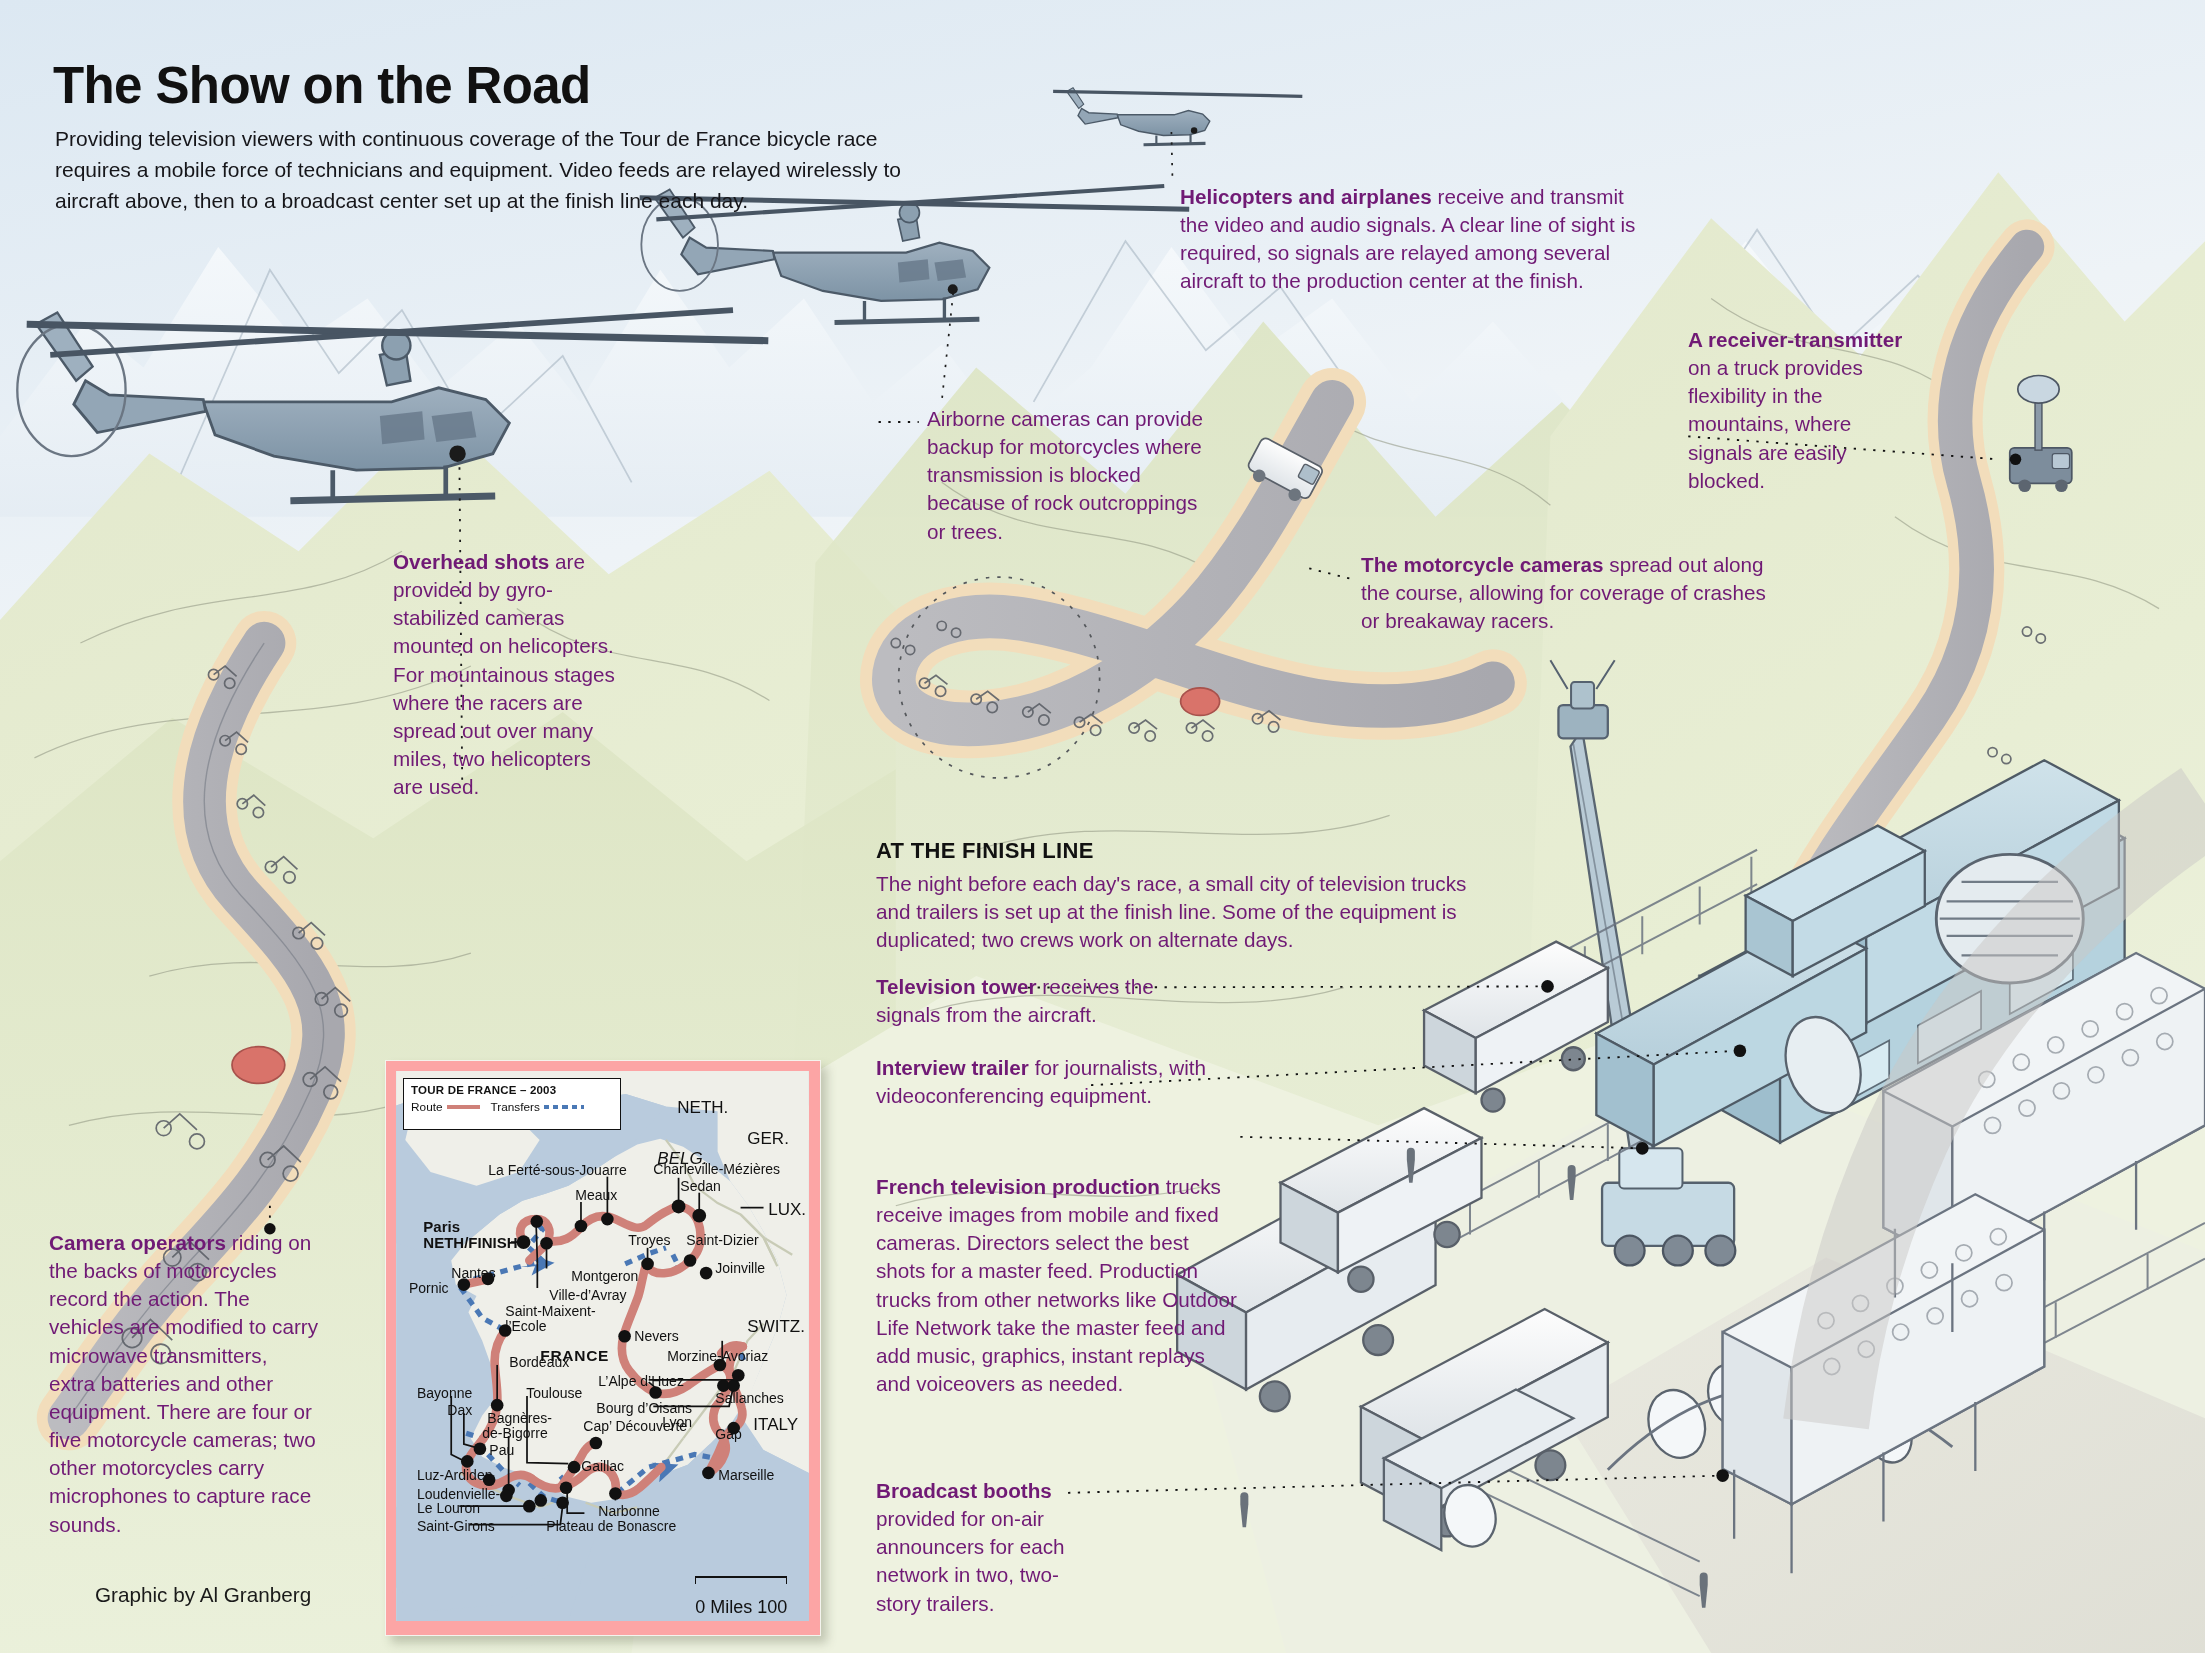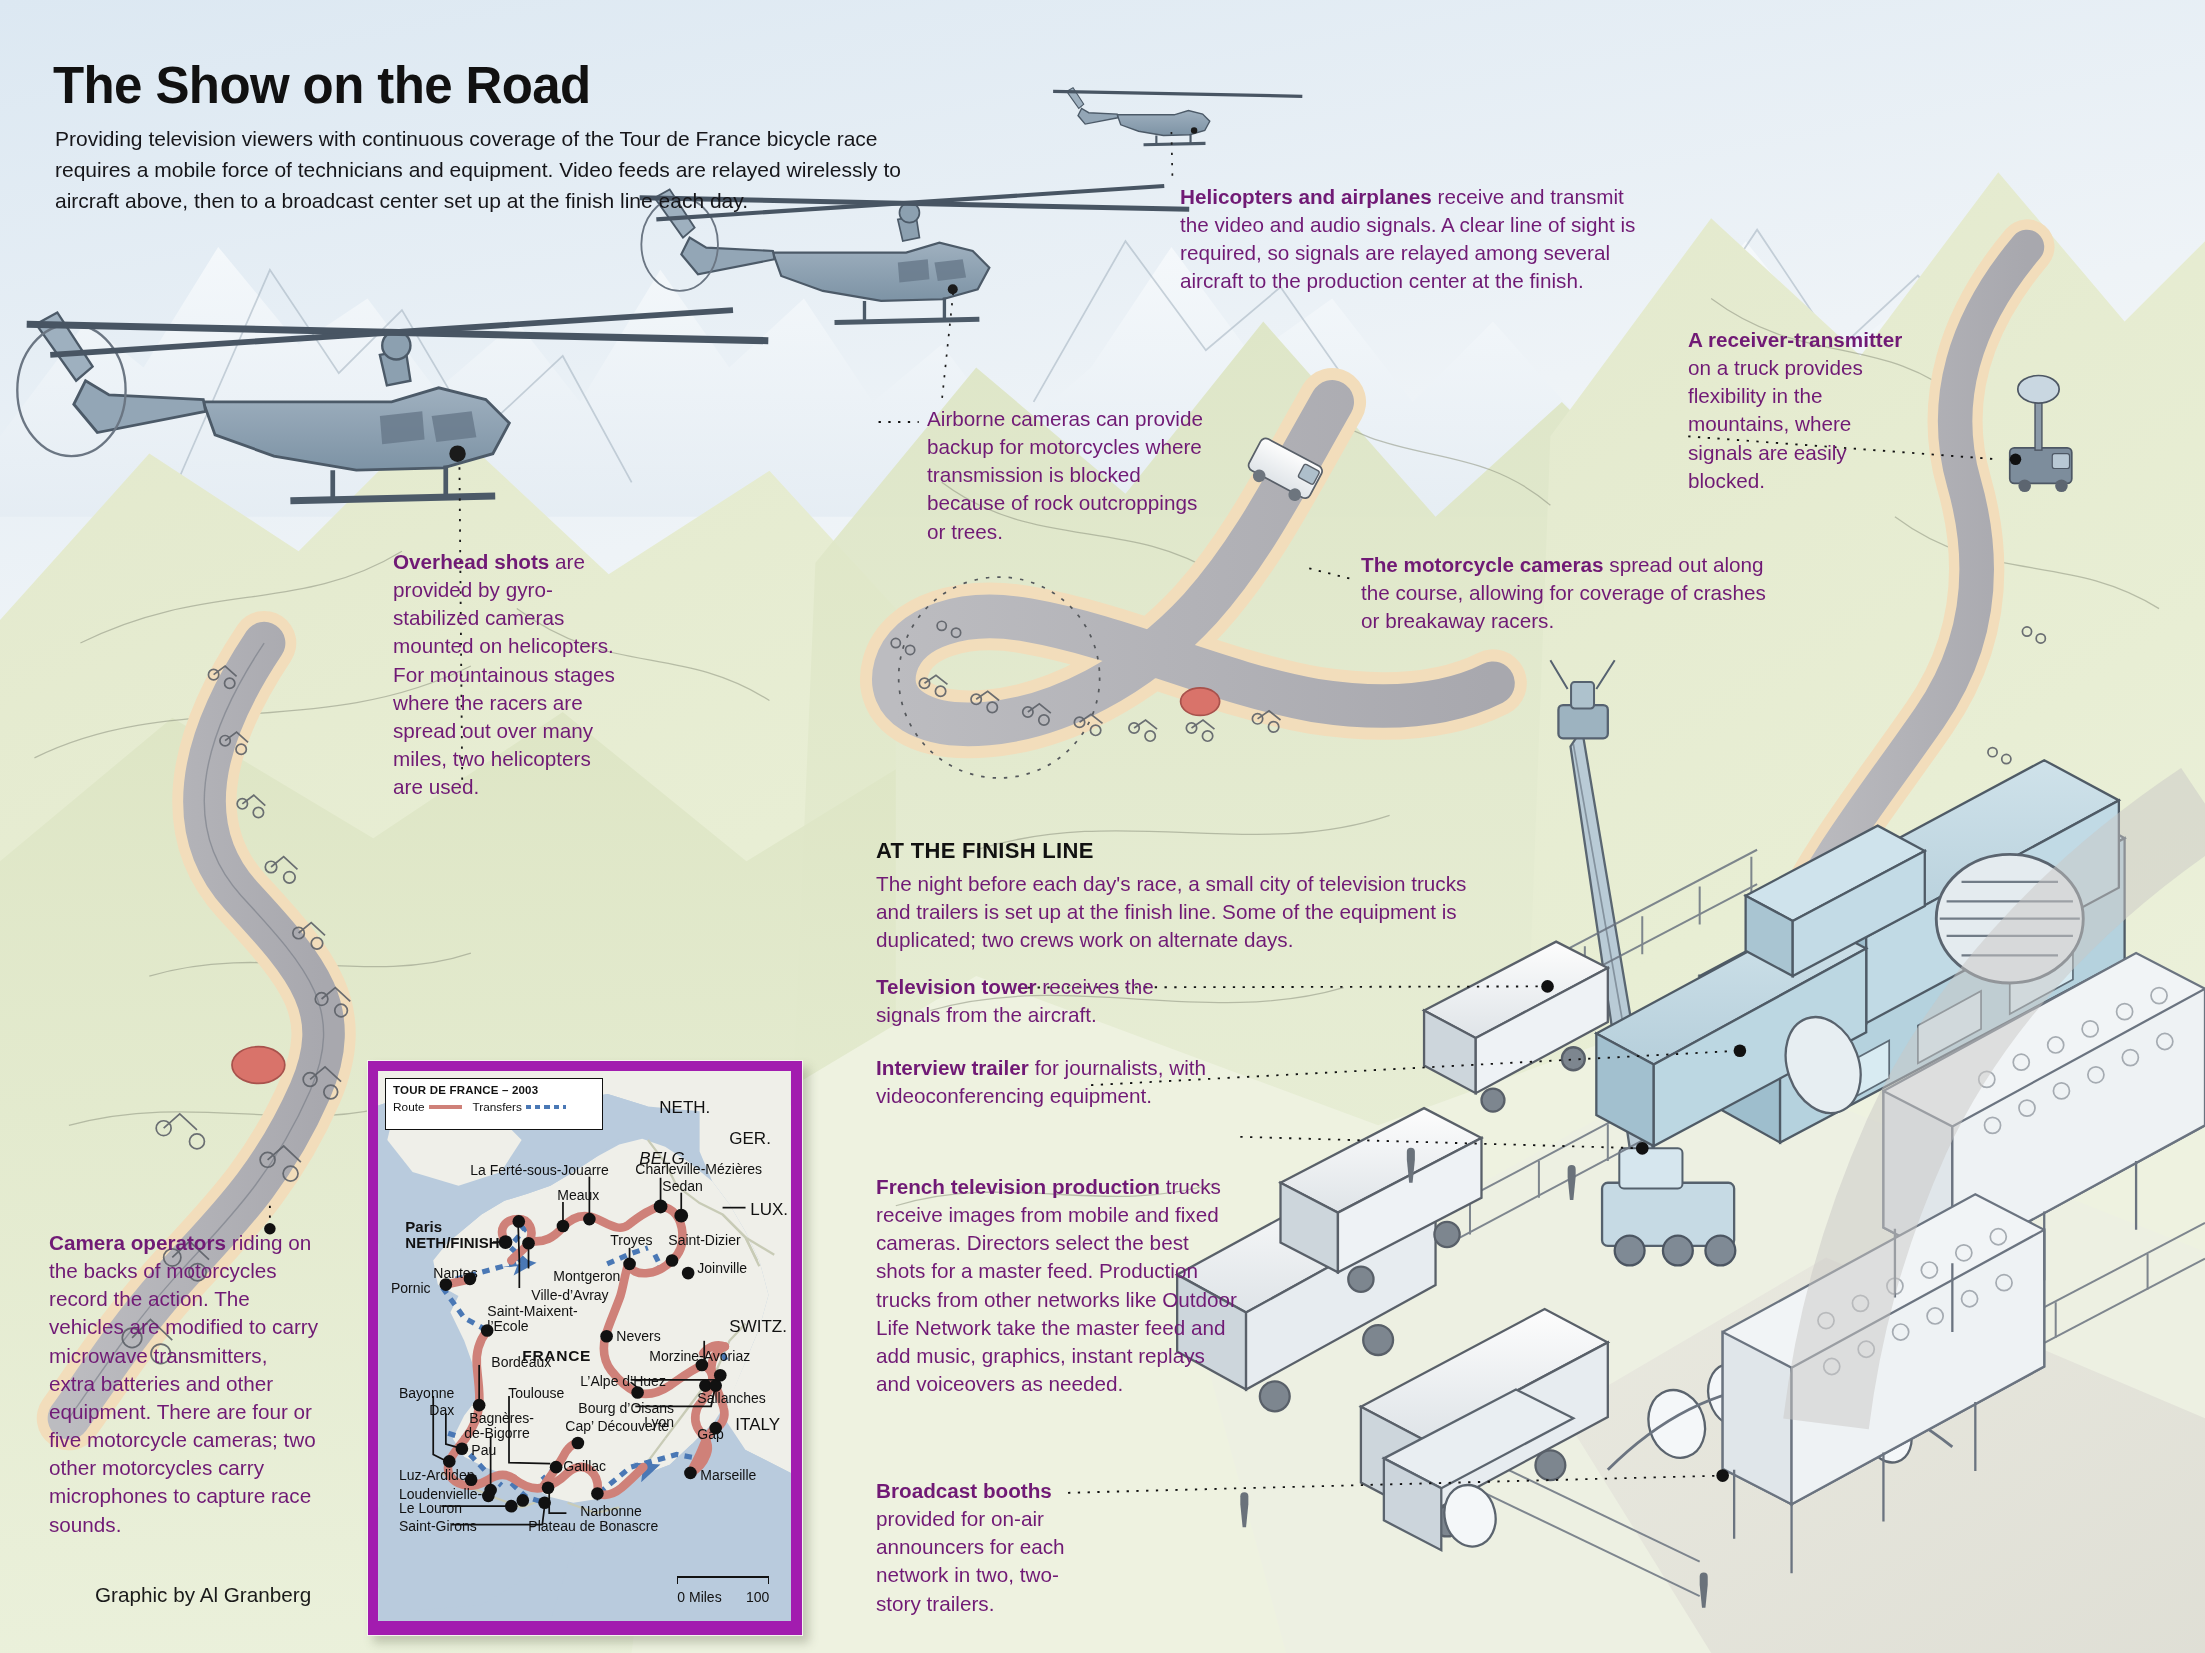--- a/index.html
+++ b/index.html
@@ -27,22 +27,22 @@
   }
   .note{position:absolute;color:#701a75;font-size:20.7px;line-height:1.36;}
   .note b{font-weight:bold;}
   .section-head{
     position:absolute;font-size:22px;font-weight:bold;letter-spacing:0.3px;color:#111;
   }
   .credit{position:absolute;left:55px;top:1583px;font-size:20.7px;color:#1a1a1a;margin-left:40px;}
 
   
   #map-inset{
-    position:absolute;left:367px;top:1060px;width:434px;height:574px;
-    background:#a21caf;
+    position:absolute;left:385px;top:1060px;width:434px;height:574px;
+    background:#fca5a5;
     box-shadow:5.7px 6.9px 9.2px rgba(80,85,60,.28);
     border:0.6px solid #f4f4ee;
   }
   #map-canvas{position:absolute;left:10.3px;top:10.3px;width:413px;height:550px;overflow:hidden;background:#efefe9;}
   #map-canvas svg{position:absolute;left:0;top:0;}
   .map-legend{
     position:absolute;left:6.9px;top:6.9px;width:218px;height:52px;
     background:#fff;border:0.9px solid #111;box-sizing:border-box;
     padding:5.2px 6.9px 0 6.9px;
   }
@@ -52,21 +52,21 @@
   .swatch-route{width:33px;height:4px;background:#cf8179;margin-right:10.3px;}
   .swatch-transfer{width:40px;height:4px;margin-right:1.1px;
     background:repeating-linear-gradient(to right,#4a78b5 0 5.2px,transparent 5.2px 9.2px);}
   .mlabel{position:absolute;font-size:14px;color:#111;white-space:nowrap;line-height:1.06;}
   .mlabel.country{font-size:17px;}
   .mlabel.big{font-size:15.5px;font-weight:bold;letter-spacing:0.7px;}
   .mlabel.paris{font-size:15px;font-weight:bold;}
   .scalebar{position:absolute;left:299px;top:505px;width:92px;}
   .scalebar .bar{position:relative;height:7.5px;border-left:1.7px solid #111;border-right:1.7px solid #111;}
   .scalebar .bar:after{content:"";position:absolute;left:0;right:0;top:0;height:1.7px;background:#111;}
-  .scalebar .txt{margin-top:5px;font-size:14px;color:#111;display:flex;justify-content:space-between;}
+  .scalebar .txt{margin-top:13px;font-size:18px;color:#111;display:flex;justify-content:space-between;}
 </style>
 </head>
 <body>
 
 <div id="stage">
 
   <div class="layer">
   <svg class="art" viewBox="0 0 3840 2879" preserveAspectRatio="none" aria-hidden="true">
     <defs>
       <linearGradient id="sky" x1="0" y1="0" x2="0.25" y2="1">

